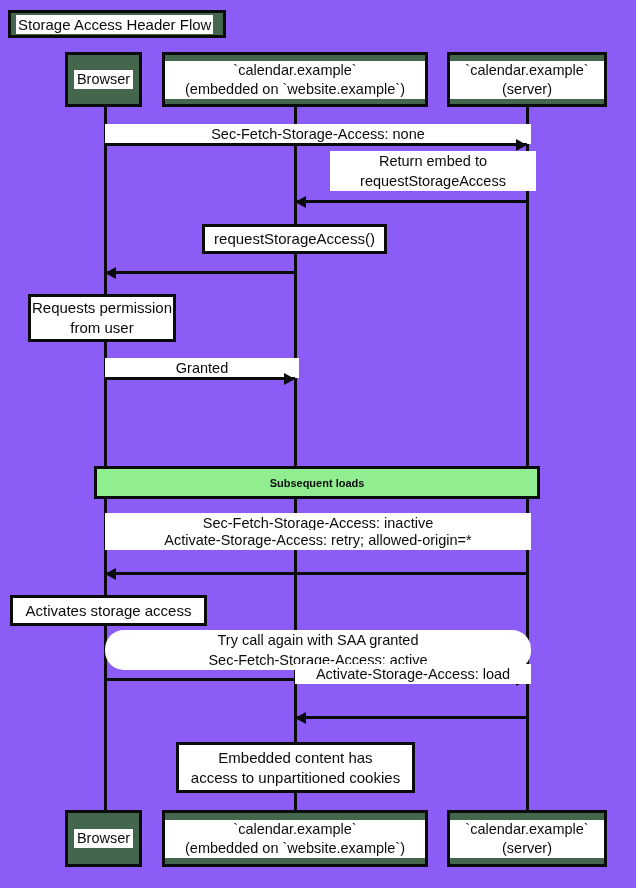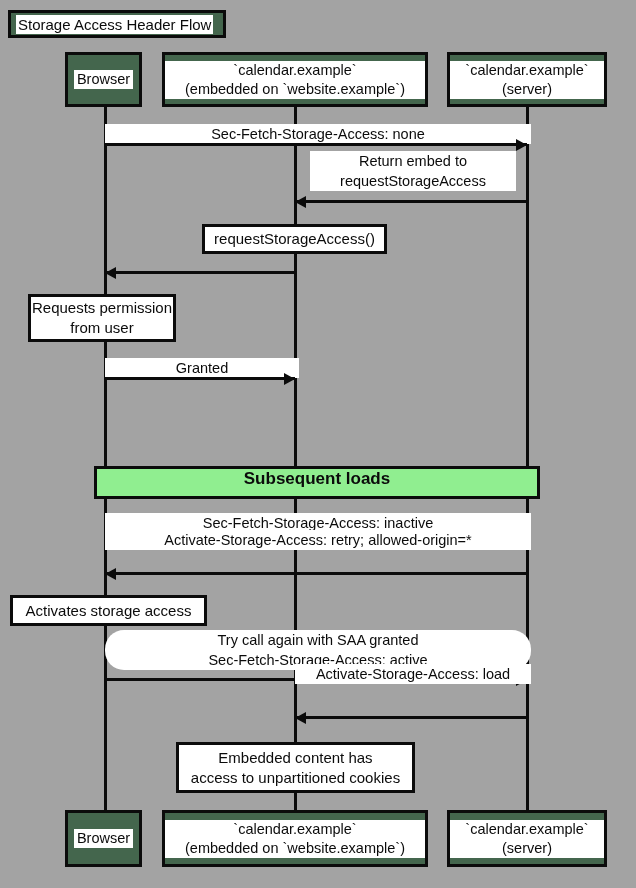--- a/index.html
+++ b/index.html
@@ -4,21 +4,21 @@
 <style>
   html, body {
     margin: 0;
     padding: 0;
     background: #44664d;
   }
   #diagram {
     position: relative;
     width: 636px;
     height: 888px;
-    background: #a3a3a3;
+    background: #8b5cf6;
     font-family: "Liberation Sans", sans-serif;
     overflow: hidden;
   }
   
   .title-box {
     position: absolute;
     left: 8px; top: 10px;
     width: 218px; height: 28px;
     border: 3px solid #0b0b0b;
     background: #44664d;
@@ -99,23 +99,24 @@
     line-height: 20px;
     text-align: center;
     white-space: pre-line;
   }
   
   .band {
     position: absolute;
     border: 3px solid #0b0b0b;
     box-sizing: border-box;
     display: flex;
+    align-items: center;
     justify-content: center;
     color: #0b0b0b;
-    font-size: 17px;
+    font-size: 11px;
     font-weight: bold;
   }
 </style>
 </head>
 <body>
 
 <div id="diagram">
 
   <div class="title-box">
     <span class="title-text">Storage Access Header Flow</span>
@@ -134,21 +135,21 @@
   </div>
   <div class="actor-box" style="left:447px; top:52px; width:160px; height:55px;">
     <span class="actor-label wide">`calendar.example`
 (server)</span>
   </div>
 
   <div class="msg-label" style="left:105px; top:124px; width:422px;">Sec-Fetch-Storage-Access: none</div>
   <div class="msg-line" style="left:105px; top:143px; width:422px;"></div>
   <div class="arrow-head right" style="left:516px; top:138.5px;"></div>
 
-  <div class="msg-label" style="left:310px; top:151px; width:202px;">Return embed to
+  <div class="msg-label" style="left:330px; top:151px; width:202px;">Return embed to
 requestStorageAccess</div>
   <div class="msg-line" style="left:295px; top:200px; width:232px;"></div>
   <div class="arrow-head left" style="left:295px; top:195.5px;"></div>
 
   <div class="note-box" style="left:202px; top:224px; width:185px; height:30px;">requestStorageAccess()</div>
 
   <div class="msg-line" style="left:105px; top:271px; width:190px;"></div>
   <div class="arrow-head left" style="left:105px; top:266.5px;"></div>
 
   <div class="note-box" style="left:28px; top:294px; width:148px; height:48px;">Requests permission

